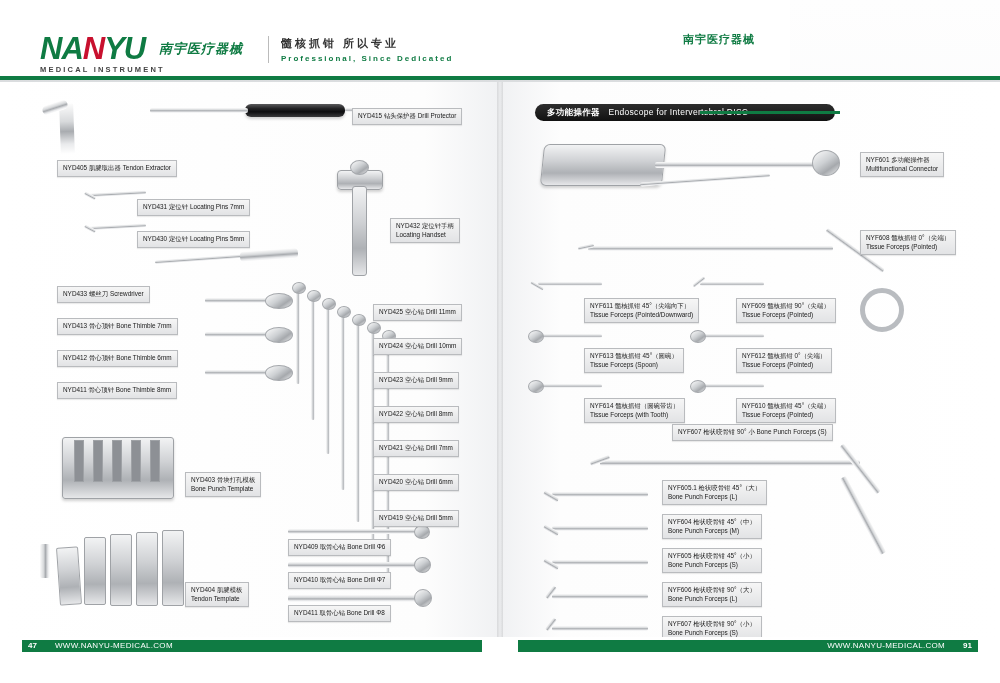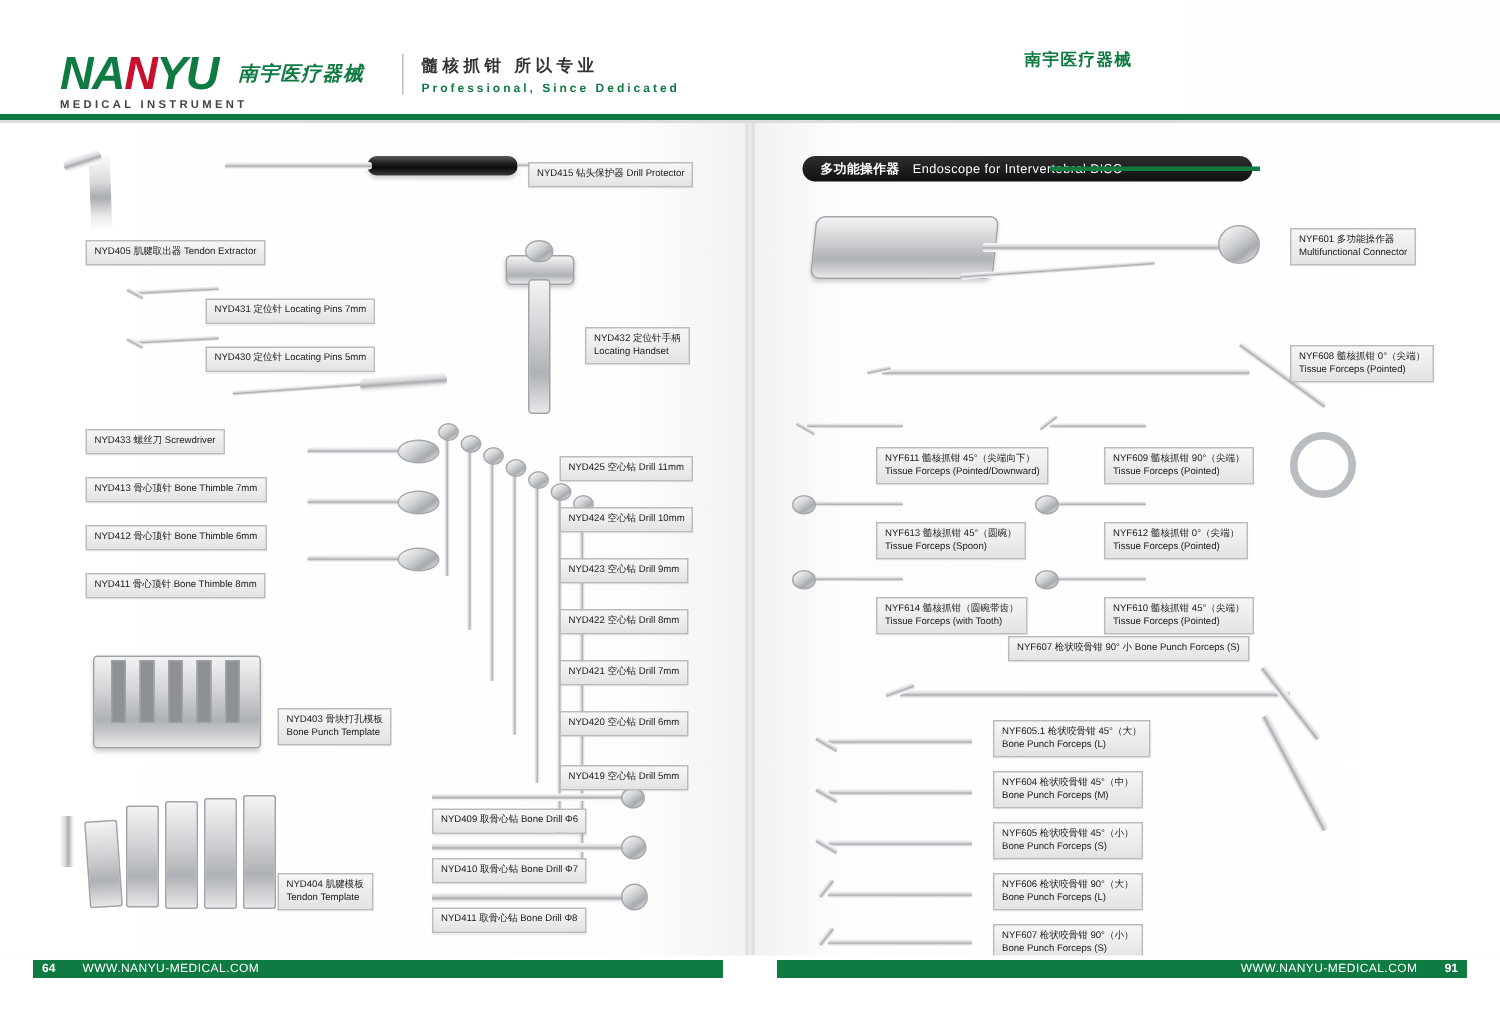--- a/index.html
+++ b/index.html
@@ -354,19 +354,19 @@
     </div>
     <div class="lbl" style="left:662px;top:534px;">
       <span class="ln2">NYF607 枪状咬骨钳 90°（小）</span>
       <span class="ln2">Bone Punch Forceps (S)</span>
     </div>
   </div>
 
   <div class="footer">
     <div class="foot-bar-l"></div>
     <div class="foot-bar-r"></div>
-    <div class="pg pg-l">64</div>
+    <div class="pg pg-l">47</div>
     <div class="pg pg-r">91</div>
     <div class="foot-url foot-url-l">WWW.NANYU-MEDICAL.COM</div>
     <div class="foot-url foot-url-r">WWW.NANYU-MEDICAL.COM</div>
   </div>
 
 </div>
 
 </body></html>

